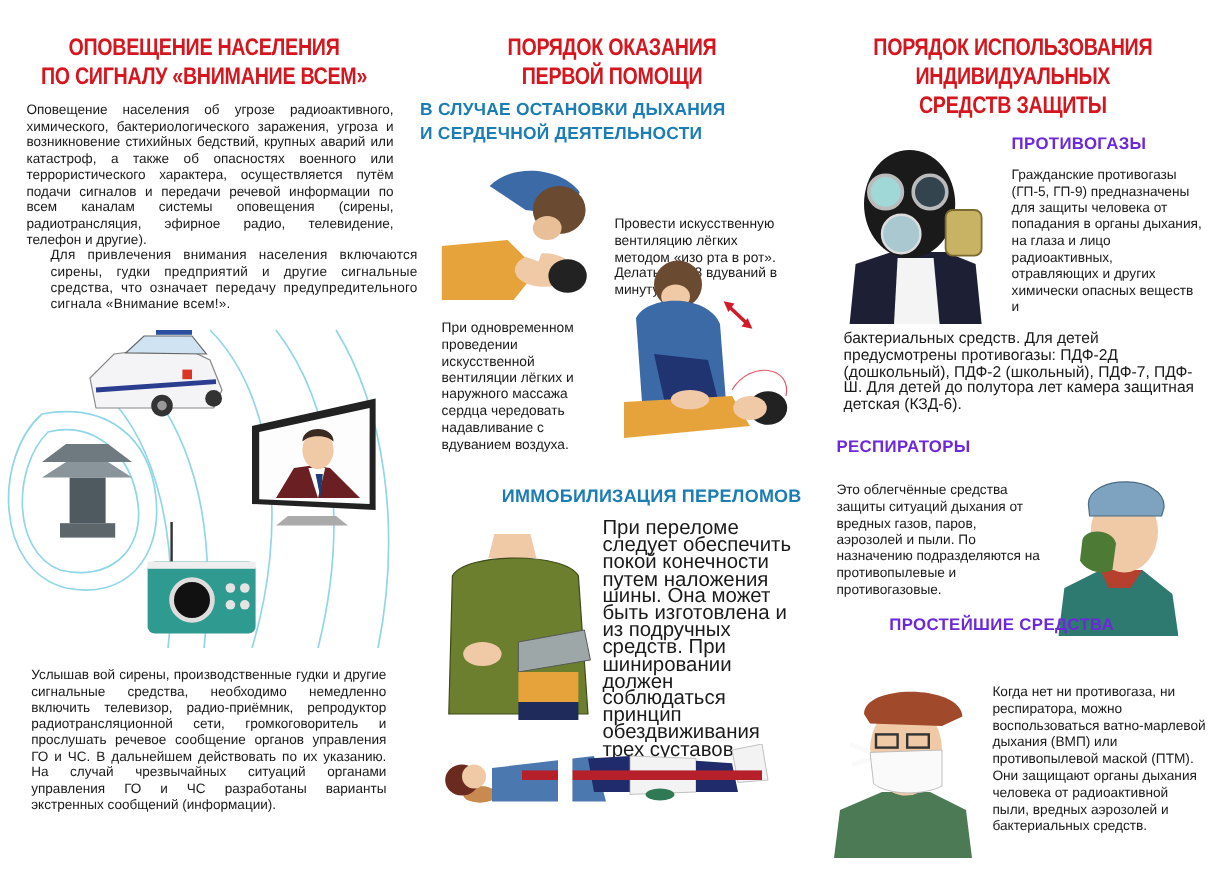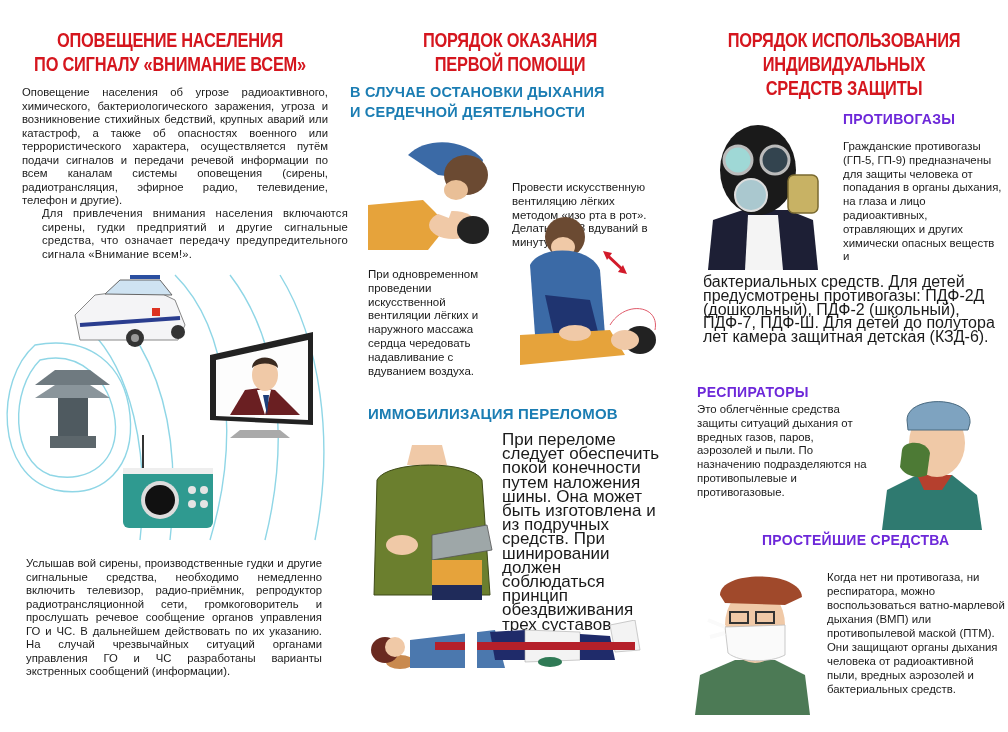--- a/index.html
+++ b/index.html
@@ -134,21 +134,21 @@
     <ellipse cx="60" cy="118" rx="16" ry="8" fill="#f0c9a7"></ellipse>
     <ellipse cx="125" cy="125" rx="16" ry="14" fill="#222"></ellipse>
     <ellipse cx="110" cy="125" rx="14" ry="10" fill="#f0c9a7"></ellipse>
     <path d="M95 110 C110 85 145 90 140 115" fill="none" stroke="#e05a6a" stroke-width="1"></path>
     <path d="M92 40 L108 55" stroke="#d21a2a" stroke-width="3" fill="none"></path>
     <polygon points="88,36 97,38 92,45" fill="#d21a2a"></polygon>
     <polygon points="112,59 103,57 108,50" fill="#d21a2a"></polygon>
   </svg>
 </div>
 
-<div class="abs h-blue" style="left:368px;top:404px;width:300px;text-align:left;font-size:15px;">ИММОБИЛИЗАЦИЯ ПЕРЕЛОМОВ</div>
+<div class="abs h-blue" style="left:368px;top:404px;width:300px;text-align:right;font-size:15px;">ИММОБИЛИЗАЦИЯ ПЕРЕЛОМОВ</div>
 
 <div class="abs" style="left:372px;top:435px;width:125px;height:165px;">
   <svg width="125" height="165" viewBox="0 0 125 165">
     <path d="M40 10 L70 10 L75 30 L35 30 Z" fill="#f0c9a7"></path>
     <path d="M5 45 C15 25 100 25 110 45 L118 160 L2 160 Z" fill="#6b7f2e" stroke="#3e4a18" stroke-width="1"></path>
     <path d="M60 100 L115 90 L120 115 L60 125 Z" fill="#9ea7a8" stroke="#555" stroke-width="0.8"></path>
     <ellipse cx="30" cy="110" rx="16" ry="10" fill="#f0c9a7"></ellipse>
     <rect x="60" y="125" width="50" height="25" fill="#e6a33b"></rect>
     <rect x="60" y="150" width="50" height="15" fill="#1f2b5a"></rect>
   </svg>
@@ -186,37 +186,37 @@
     <path d="M45 95 L75 95 L80 150 L42 150 Z" fill="#f4f4f4"></path>
     <ellipse cx="55" cy="50" rx="38" ry="45" fill="#1a1a1a"></ellipse>
     <circle cx="35" cy="40" r="14" fill="#9fd8d6" stroke="#bbb" stroke-width="3"></circle>
     <circle cx="72" cy="40" r="14" fill="#33444f" stroke="#bbb" stroke-width="3"></circle>
     <circle cx="48" cy="75" r="16" fill="#aac8cf" stroke="#ddd" stroke-width="2"></circle>
     <rect x="85" y="55" width="30" height="38" rx="6" fill="#c8b264" stroke="#7a6a30" stroke-width="1.5"></rect>
   </svg>
 </div>
 
 <div class="abs txt" style="left:843px;top:140px;width:160px;font-size:11.4px;line-height:13.8px;">Гражданские противогазы (ГП-5, ГП-9) предназначены для защиты человека от попадания в органы дыхания, на глаза и лицо радиоактивных, отравляющих и других химически опасных веществ и</div>
-<div class="abs txt" style="left:703px;top:275px;width:300px;font-size:16px;line-height:13.8px;">бактериальных средств. Для детей предусмотрены противогазы: ПДФ-2Д (дошкольный), ПДФ-2 (школьный), ПДФ-7, ПДФ-Ш. Для детей до полутора лет камера защитная детская (КЗД-6).</div>
-
-<div class="abs h-pink" style="left:697px;top:384px;">РЕСПИРАТОРЫ</div>
+<div class="abs txt" style="left:703px;top:275px;width:300px;font-size:13px;line-height:13.8px;">бактериальных средств. Для детей предусмотрены противогазы: ПДФ-2Д (дошкольный), ПДФ-2 (школьный), ПДФ-7, ПДФ-Ш. Для детей до полутора лет камера защитная детская (КЗД-6).</div>
+
+<div class="abs h-pink" style="left:697px;top:364px;">РЕСПИРАТОРЫ</div>
 
 <div class="abs txt" style="left:697px;top:403px;width:170px;font-size:11.4px;line-height:13.8px;">Это облегчённые средства защиты ситуаций дыхания от вредных газов, паров, аэрозолей и пыли. По назначению подразделяются на противопылевые и противогазовые.</div>
 
 <div class="abs" style="left:882px;top:395px;width:100px;height:135px;">
   <svg width="100" height="135" viewBox="0 0 100 135">
     <path d="M0 135 L5 95 L35 80 L70 80 L95 100 L100 135 Z" fill="#2f7a70"></path>
     <path d="M35 80 L70 80 L60 95 L42 95 Z" fill="#b5402e"></path>
     <ellipse cx="55" cy="48" rx="28" ry="34" fill="#f0c9a7"></ellipse>
     <path d="M25 25 C25 0 90 0 88 28 L86 35 L26 35 Z" fill="#7ea3c0" stroke="#4a6a80" stroke-width="1"></path>
     <path d="M20 55 C22 45 45 45 48 58 L45 80 C35 85 22 80 18 72 Z" fill="#4d7a35"></path>
   </svg>
 </div>
 
-<div class="abs h-pink" style="left:741px;top:532px;margin-left:21px;">ПРОСТЕЙШИЕ СРЕДСТВА</div>
+<div class="abs h-pink" style="left:741px;top:512px;">ПРОСТЕЙШИЕ СРЕДСТВА</div>
 
 <div class="abs" style="left:690px;top:565px;width:130px;height:150px;">
   <svg width="130" height="150" viewBox="0 0 130 150">
     <path d="M5 150 L10 110 L45 95 L85 95 L115 110 L120 150 Z" fill="#4c7a55"></path>
     <ellipse cx="65" cy="60" rx="30" ry="38" fill="#f0c9a7"></ellipse>
     <path d="M30 30 C30 5 110 5 112 32 L95 40 L35 38 Z" fill="#a0492b"></path>
     <rect x="40" y="47" width="18" height="11" fill="none" stroke="#333" stroke-width="2"></rect>
     <rect x="66" y="47" width="18" height="11" fill="none" stroke="#333" stroke-width="2"></rect>
     <path d="M35 62 L95 60 L95 90 C80 98 50 98 38 88 Z" fill="#fafafa" stroke="#bbb" stroke-width="0.8"></path>
     <path d="M35 62 L18 55 M35 68 L20 72" stroke="#fafafa" stroke-width="4"></path>

